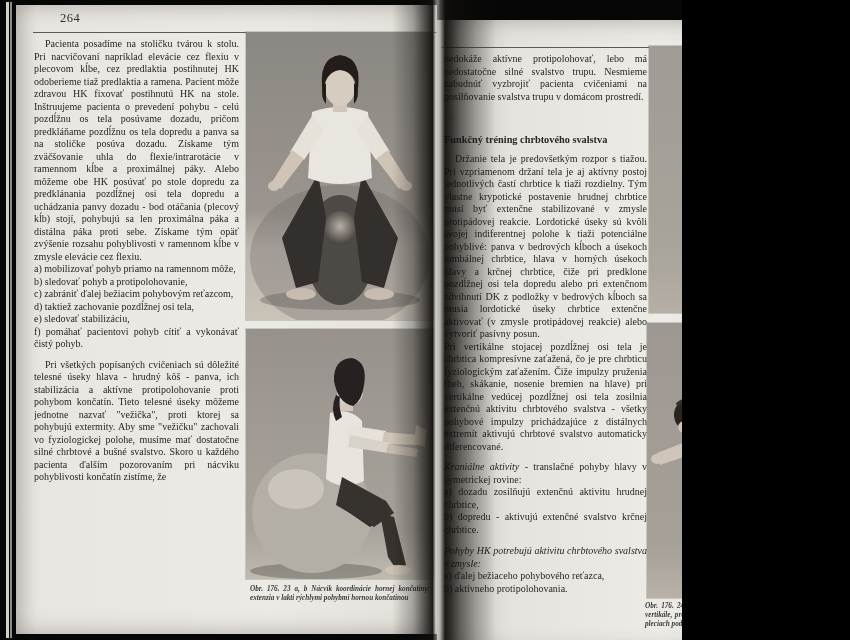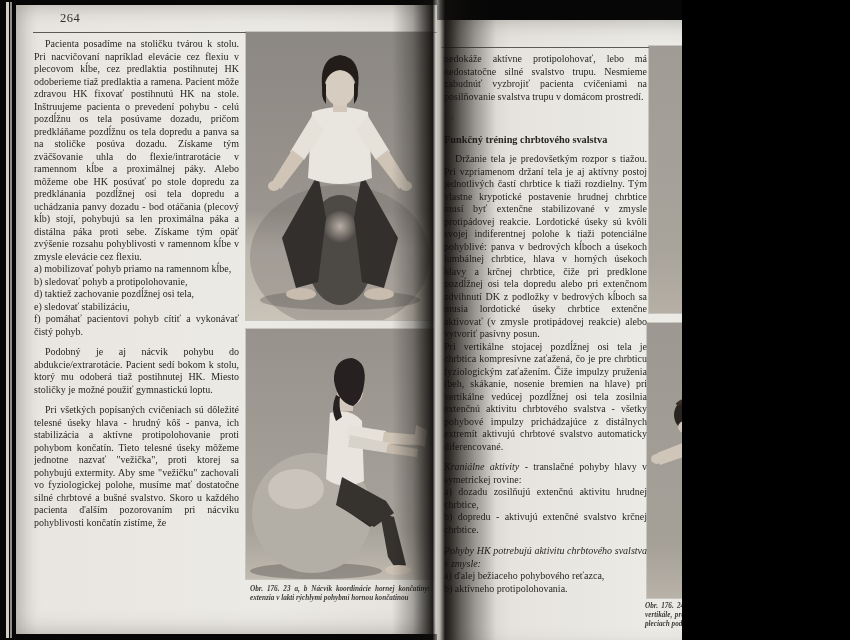--- a/index.html
+++ b/index.html
@@ -52,26 +52,26 @@
 <div class="scene">
   <div class="edge-strip1"></div>
   <div class="edge-strip2"></div>
 
   <div class="page page-left">
     <div class="pagenum" style="left:44px;top:6px;">264</div>
     <div class="rule" style="left:17px;top:27px;width:404px;"></div>
 
     <div class="textcol" style="left:18px;top:33px;width:205px;height:593px;">
       <p class="indent">Pacienta posadíme na stoličku tvárou k stolu. Pri nacvičovaní napríklad elevácie cez flexiu v plecovom kĺbe, cez predlaktia postihnutej HK odoberieme tiaž predlaktia a ramena. Pacient môže zdravou HK fixovať postihnutú HK na stole. Inštruujeme pacienta o prevedení pohybu - celú pozdĺžnu os tela posúvame dozadu, pričom predkláňame pozdĺžnu os tela dopredu a panva sa na stoličke posúva dozadu. Získame tým zväčšovanie uhla do flexie/intrarotácie v ramennom kĺbe a proximálnej páky. Alebo môžeme obe HK posúvať po stole dopredu za predklánania pozdĺžnej osi tela dopredu a uchádzania panvy dozadu - bod otáčania (plecový kĺb) stojí, pohybujú sa len proximálna páka a distálna páka proti sebe. Získame tým opäť zvýšenie rozsahu pohyblivosti v ramennom kĺbe v zmysle elevácie cez flexiu.</p>
-      <p>a) mobilizovať pohyb priamo na ramennom kĺbe,</p>
+      <p>a) mobilizovať pohyb priamo na ramennom môže,</p>
       <p>b) sledovať pohyb a protipolohovanie,</p>
+      <p>c) zabrániť ďalej bežiacim pohybovým reťazcom,</p>
       <p>d) taktiež zachovanie pozdĺžnej osi tela,</p>
       <p>e) sledovať stabilizáciu,</p>
       <p>f) pomáhať pacientovi pohyb cítiť a vykonávať čistý pohyb.</p>
-      <p class="indent p-gap">Podobný je aj nácvik pohybu do abdukcie/extrarotácie. Pacient sedí bokom k stolu, ktorý mu odoberá tiaž postihnutej HK. Miesto stoličky je možné použiť gymnastickú loptu.</p>
       <p class="indent p-gap">Pri všetkých popísaných cvičeniach sú dôležité telesné úseky hlava - hrudný kôš - panva, ich stabilizácia a aktívne protipolohovanie proti pohybom končatín. Tieto telesné úseky môžeme jednotne nazvať "vežička", proti ktorej sa pohybujú extermity. Aby sme "vežičku" zachovali vo fyziologickej polohe, musíme mať dostatočne silné chrbtové a bušné svalstvo. Skoro u každého pacienta ďalším pozorovaním pri nácviku pohyblivosti končatín zistíme, že</p>
     </div>
 
     <div class="photo" style="left:230px;top:27px;width:187px;height:288px;" aria-label="photo-front-view-woman-astride-gym-ball">
       <svg width="187" height="288" viewBox="0 0 187 288">
         <defs>
           <linearGradient id="p1bg" x1="0" y1="0" x2="0" y2="1">
             <stop offset="0" stop-color="#8b8782"></stop>
               <stop offset="0.62" stop-color="#9a958e"></stop>
             <stop offset="0.75" stop-color="#bcb7ae"></stop>

